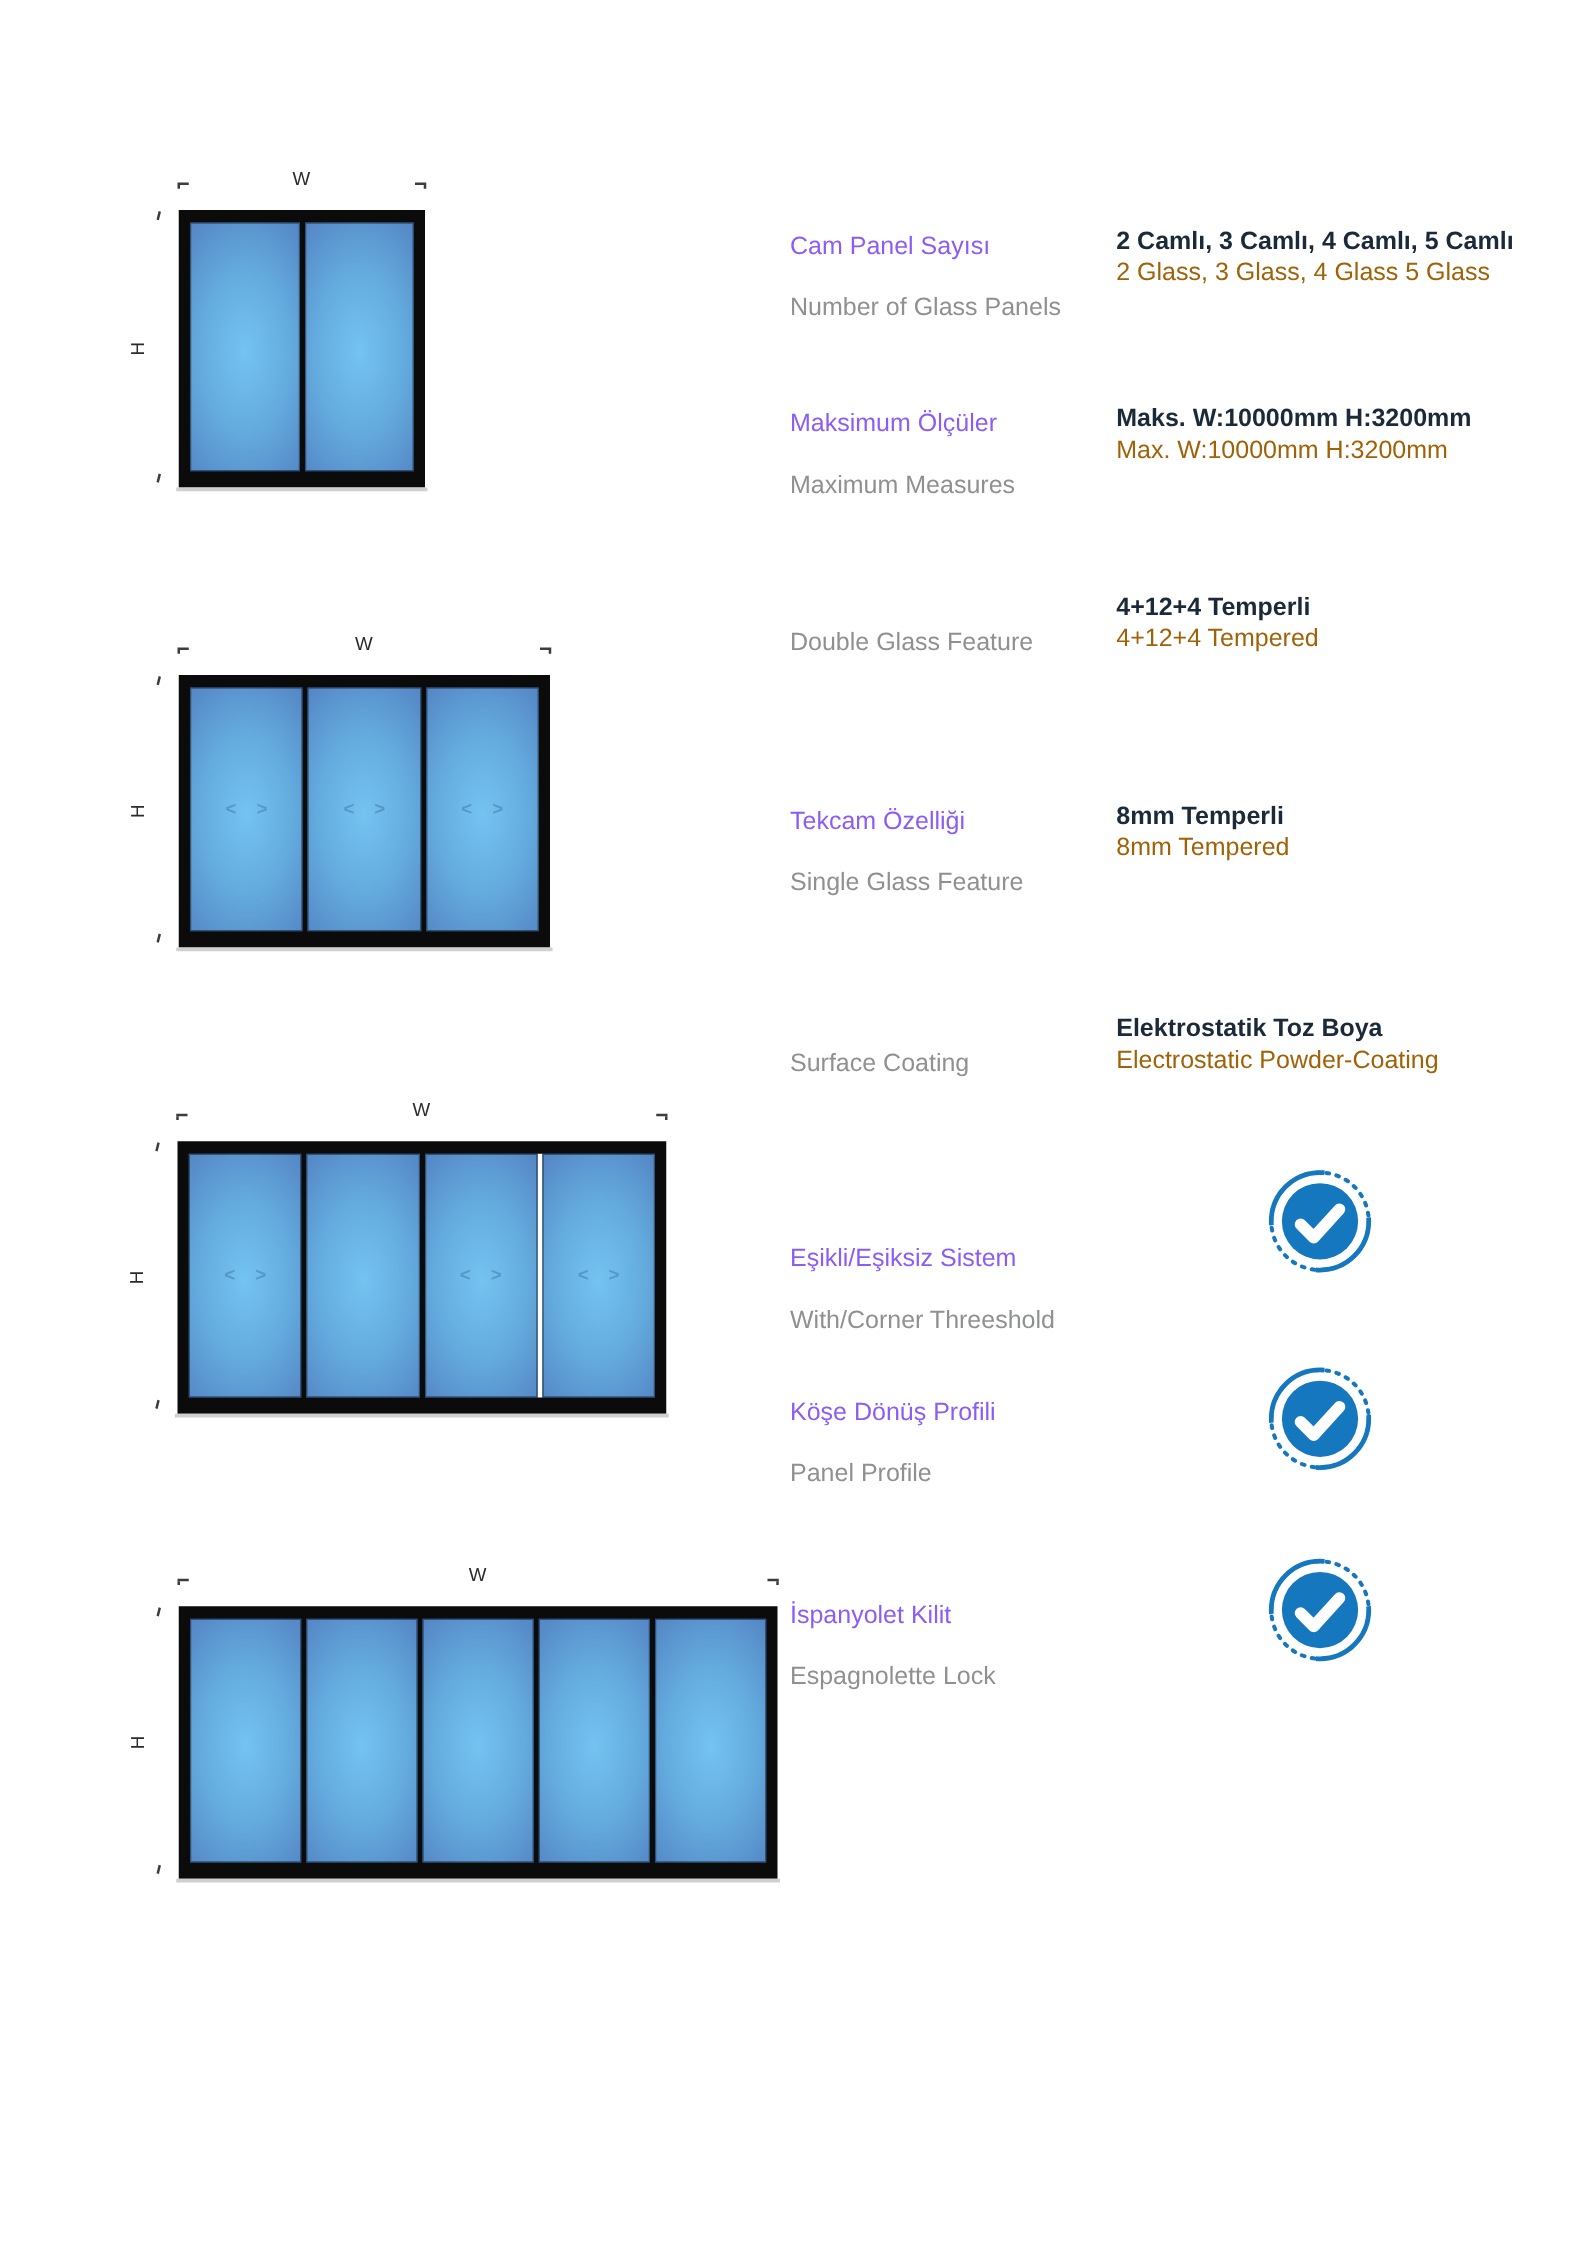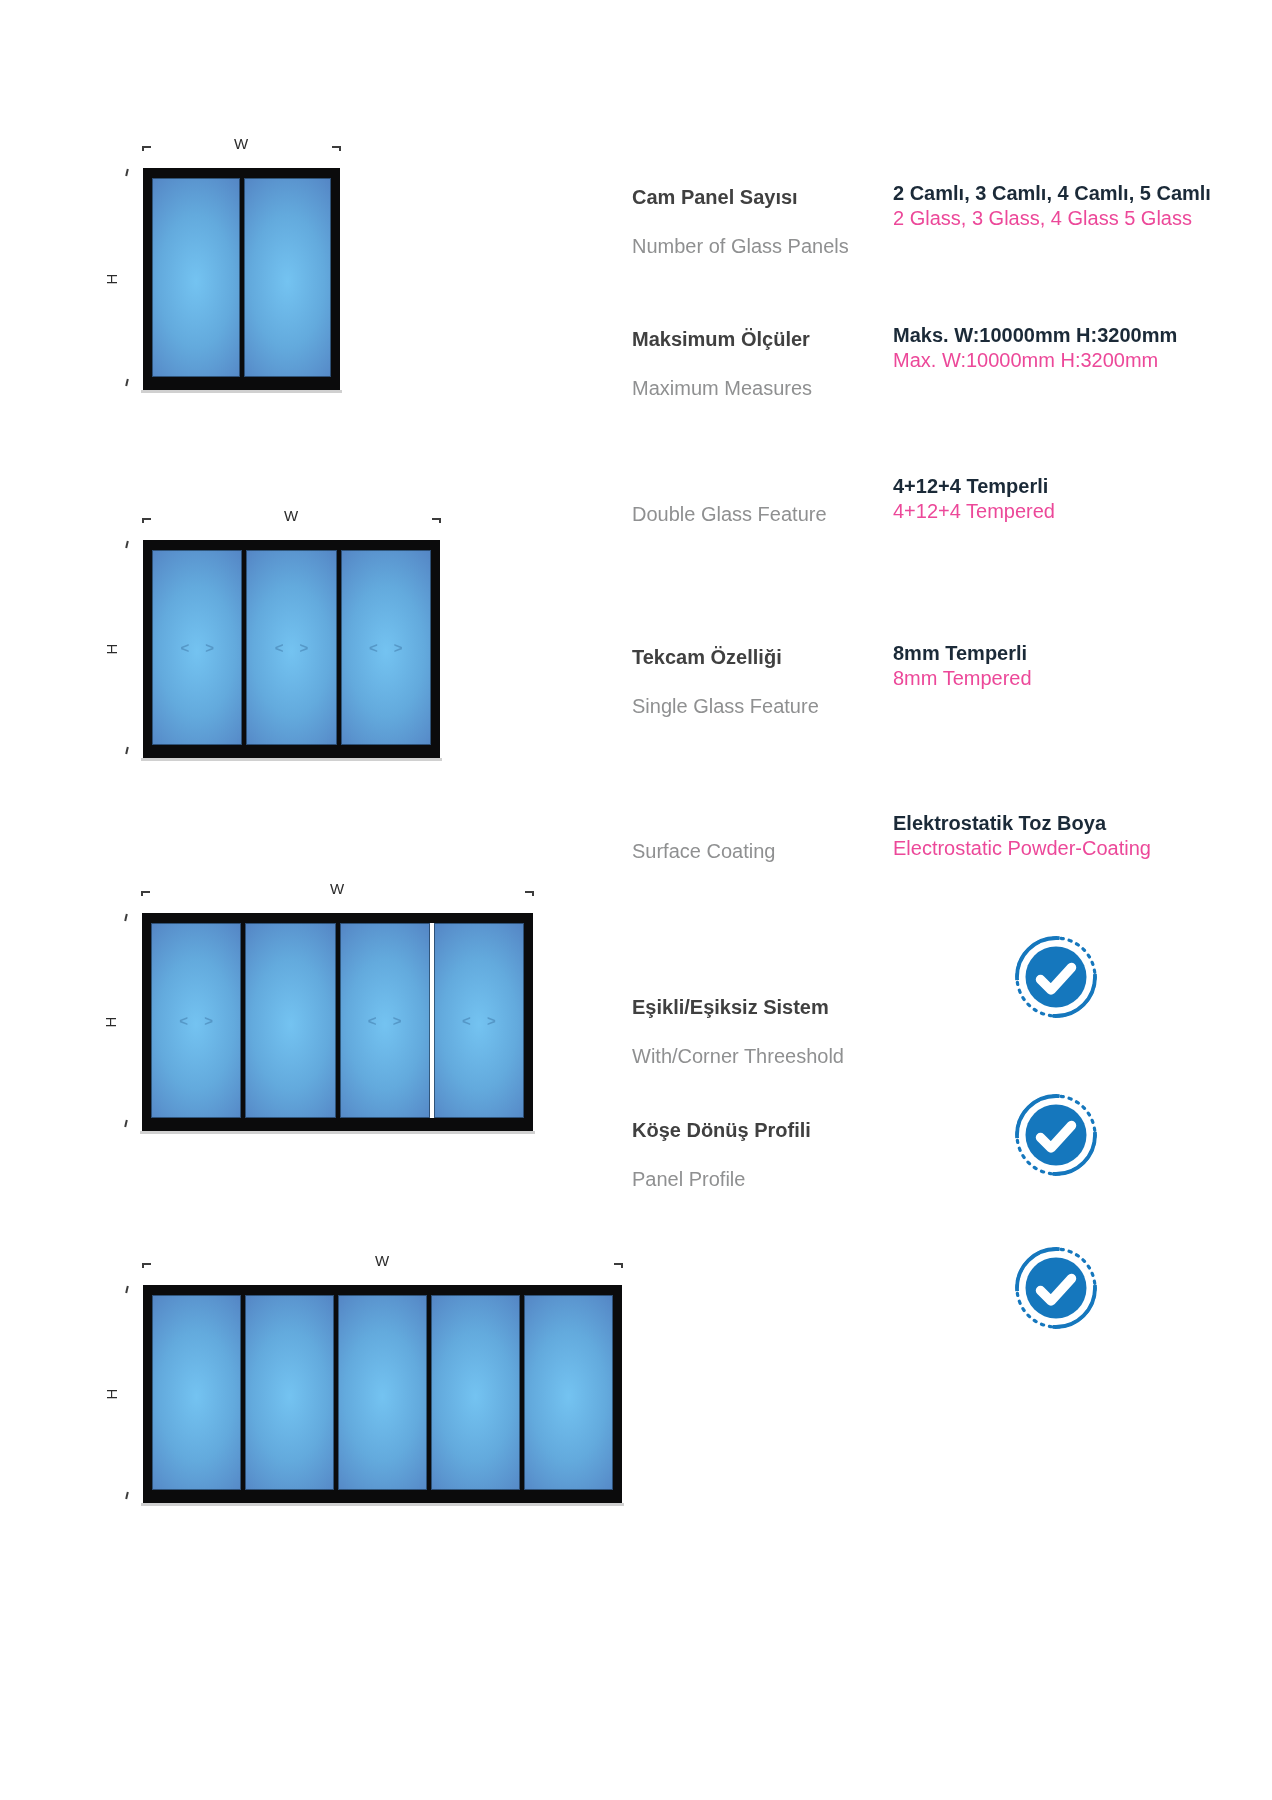--- a/index.html
+++ b/index.html
@@ -3,25 +3,25 @@
 <meta charset="utf-8">
 <style>
   html,body{margin:0;padding:0;background:#ffffff;}
   #page{
     position:relative;width:1272px;height:1800px;background:#ffffff;overflow:hidden;
     font-family:"Liberation Sans","DejaVu Sans",sans-serif;
   }
 
   
   .spec-row{position:absolute;left:632px;width:620px;}
-  .lbl-tr{font-size:20px;line-height:25px;font-weight:bold;color:#404040;white-space:nowrap;}
+  .lbl-tr{font-size:20px;line-height:25px;font-weight:normal;color:#8b5cf6;white-space:nowrap;}
   .lbl-en{font-size:20px;line-height:25px;color:#8f9091;white-space:nowrap;margin-top:24px;}
   .spec-val{position:absolute;left:261px;top:-4px;width:360px;}
   .val-tr{font-size:20px;line-height:25px;font-weight:bold;color:#1b2a38;white-space:nowrap;}
-  .val-en{font-size:20px;line-height:25px;color:#ec4899;white-space:nowrap;}
+  .val-en{font-size:20px;line-height:25px;color:#a16207;white-space:nowrap;}
 
   
   .check-badge{position:absolute;left:1014px;width:84px;height:84px;}
 
   
   .diagram{position:absolute;background:#0b0b0c;box-sizing:border-box;
            padding:10px 9px 13px 9px;display:flex;}
   .panel{flex:1 1 auto;position:relative;border:1px solid rgba(12,32,52,.55);
          background:radial-gradient(ellipse 90% 70% at 50% 52%, #74c3f1 0%, #63aadd 48%, #5280c1 100%);}
   .divider{flex:0 0 4px;background:transparent;}
@@ -195,20 +195,24 @@
   <div class="spec-row" id="row5">
     <div class="lbl-tr">Eşikli/Eşiksiz Sistem</div>
     <div class="lbl-en">With/Corner Threeshold</div>
   </div>
 
   <div class="spec-row" id="row6">
     <div class="lbl-tr">Köşe Dönüş Profili</div>
     <div class="lbl-en">Panel Profile</div>
   </div>
 
+  <div class="spec-row" id="row7">
+    <div class="lbl-tr">İspanyolet Kilit</div>
+    <div class="lbl-en">Espagnolette Lock</div>
+  </div>
 
   <svg class="check-badge" id="chk0" viewBox="0 0 84 84">
     <circle cx="42" cy="42" r="39" fill="none" stroke="#1577BD" stroke-width="3.2" stroke-dasharray="2.2 6" stroke-linecap="round"></circle>
     <circle cx="42" cy="42" r="39" fill="none" stroke="#1577BD" stroke-width="3.8" stroke-dasharray="68 54.5" stroke-dashoffset="3.4"></circle>
     <circle cx="42" cy="42" r="30.5" fill="#1577BD"></circle>
     <path d="M26.5 44.5 L37 55 L57.5 32.5" fill="none" stroke="#ffffff" stroke-width="9.5" stroke-linecap="round" stroke-linejoin="round"></path>
   </svg>
   <svg class="check-badge" id="chk1" viewBox="0 0 84 84">
     <circle cx="42" cy="42" r="39" fill="none" stroke="#1577BD" stroke-width="3.2" stroke-dasharray="2.2 6" stroke-linecap="round"></circle>
     <circle cx="42" cy="42" r="39" fill="none" stroke="#1577BD" stroke-width="3.8" stroke-dasharray="68 54.5" stroke-dashoffset="3.4"></circle>

